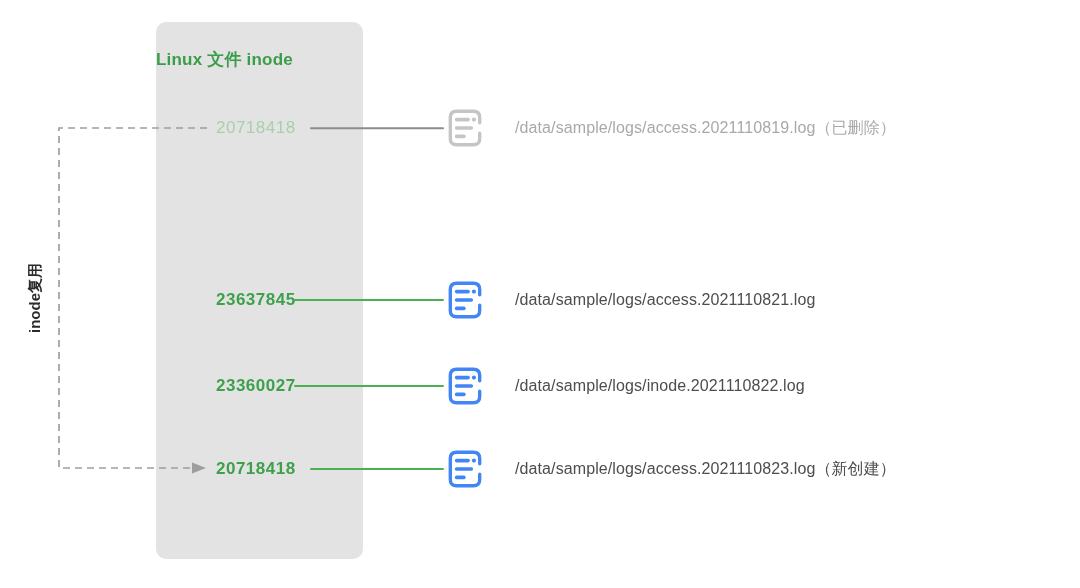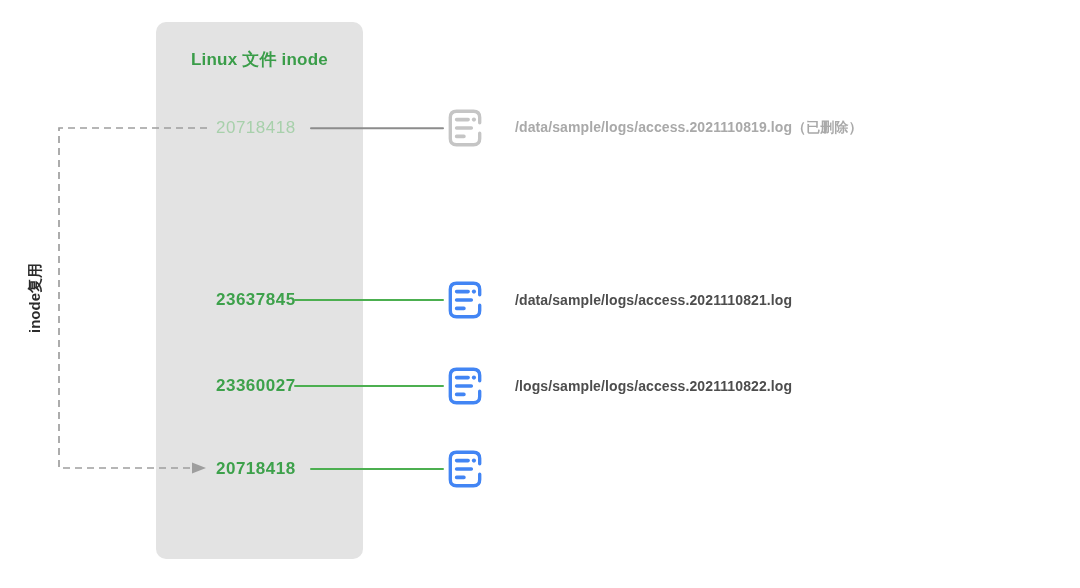--- a/index.html
+++ b/index.html
@@ -6,21 +6,21 @@
   .canvas{
     position:relative;width:1080px;height:588px;background:#ffffff;overflow:hidden;
     font-family:"Liberation Sans","DejaVu Sans",sans-serif;
   }
   
   .panel{
     position:absolute;left:156px;top:22px;width:207px;height:537px;
     background:#e3e3e3;border-radius:10px;
   }
   .panel-title{
-    position:absolute;left:156px;top:48px;width:207px;text-align:center;
+    position:absolute;left:156px;top:48px;width:207px;
     color:#3a9d49;font-size:17px;font-weight:bold;letter-spacing:.2px;z-index:3;
   }
   
   .connector{position:absolute;left:52px;top:120px;z-index:2;}
   .side-label{
     position:absolute;left:-2px;top:286px;width:80px;height:24px;z-index:2;
     transform:rotate(-90deg);transform-origin:center center;
     color:#2b2b2b;font-size:15px;font-weight:bold;text-align:center;white-space:nowrap;
   }
   
@@ -31,21 +31,21 @@
   }
   .row.deleted .inode{color:#a7d0ab;font-weight:normal;}
   .link{position:absolute;top:50%;transform:translateY(-50%);height:2px;background:#4caf50;border-radius:1px;}
   .link.to-icon{left:294px;width:150px;}
   .row.gapped .link.to-icon{left:310px;width:134px;}
   .row.deleted .link.to-icon{background:#8c8c8c;height:1.5px;}
   .fileicon{position:absolute;left:444px;top:50%;transform:translateY(-50%);width:42px;height:42px;}
   .fileicon svg{display:block;width:42px;height:42px;}
   .path{
     position:absolute;left:515px;top:50%;transform:translateY(-50%);
-    color:#4d4d4d;font-size:14px;white-space:nowrap;letter-spacing:.1px;font-weight:bold;
+    color:#4d4d4d;font-size:16px;white-space:nowrap;letter-spacing:.1px;
   }
   .row.deleted .path{color:#a9a9a9;}
 </style>
 </head>
 <body>
 
 <div class="canvas">
 
   <div class="panel"></div>
   <div class="panel-title">Linux 文件 inode</div>
@@ -86,28 +86,29 @@
   <div class="row" style="top:365px">
     <span class="inode">23360027</span>
     <div class="link to-icon"></div>
     <span class="fileicon">
       <svg viewBox="0 0 40 40" fill="none">
         <path d="M34 15 V10 Q34 4 28 4 H12 Q6 4 6 10 V30 Q6 36 12 36 H28 Q34 36 34 30 V25" stroke="#4285f4" stroke-width="3.2" stroke-linecap="round"></path>
         <path d="M12 12 H23 M12 20 H26 M12 28 H19" stroke="#4285f4" stroke-width="3.4" stroke-linecap="round"></path>
         <circle cx="28.5" cy="12" r="2" fill="#4285f4"></circle>
       </svg>
     </span>
-    <span class="path">/logs/sample/logs/access.2021110822.log</span>
+    <span class="path">/data/sample/logs/inode.2021110822.log</span>
   </div>
 
   <div class="row gapped" style="top:448px">
     <span class="inode">20718418</span>
     <div class="link to-icon"></div>
     <span class="fileicon">
       <svg viewBox="0 0 40 40" fill="none">
         <path d="M34 15 V10 Q34 4 28 4 H12 Q6 4 6 10 V30 Q6 36 12 36 H28 Q34 36 34 30 V25" stroke="#4285f4" stroke-width="3.2" stroke-linecap="round"></path>
         <path d="M12 12 H23 M12 20 H26 M12 28 H19" stroke="#4285f4" stroke-width="3.4" stroke-linecap="round"></path>
         <circle cx="28.5" cy="12" r="2" fill="#4285f4"></circle>
       </svg>
     </span>
+    <span class="path">/data/sample/logs/access.2021110823.log（新创建）</span>
   </div>
 
 </div>
 
 </body></html>

